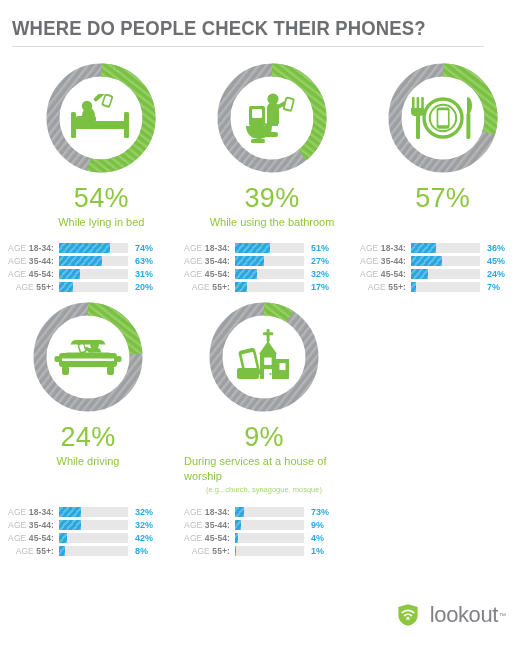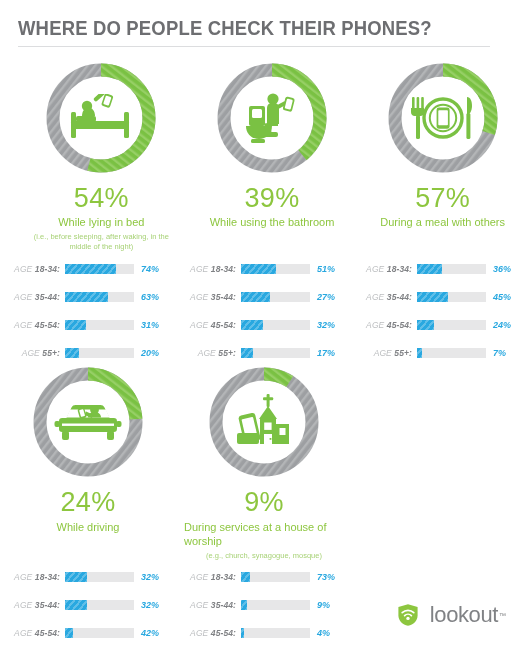--- a/index.html
+++ b/index.html
@@ -12,21 +12,21 @@
     width: 528px;
     height: 649px;
     overflow: hidden;
     font-family: "Liberation Sans", sans-serif;
     color: #6d6e71;
     position: relative;
   }
 
   
   .header {
-    padding: 16px 28px 0 18px;
+    padding: 16px 28px 0 12px;
   }
   .title {
     font-family: "Liberation Sans Narrow", "Liberation Sans", sans-serif;
     font-size: 21px;
     font-weight: bold;
     letter-spacing: 0.2px;
     color: #6d6e71;
     text-transform: uppercase;
     transform: scaleX(0.88);
     transform-origin: left center;
@@ -103,24 +103,22 @@
   .bars-row {
     display: flex;
     align-items: flex-start;
   }
   .bars-top { margin-top: 10px; }
   .bars-bottom { margin-top: 10px; }
   .bars-block {
     width: 176px;
     display: flex;
     flex-direction: column;
-    gap: 15px;
-    padding-left: 6px;
+    gap: 0;
     box-sizing: border-box;
-    font-style: italic;
   }
   .bar-line {
     display: flex;
     align-items: center;
     height: 13px;
   }
   .bar-label {
     font-size: 8.5px;
     width: 54px;
     text-align: right;
@@ -220,21 +218,20 @@
             <path d="M14 22c0-5 3-8.5 6.5-8.5S27 17 27 22z"></path>
             <rect x="25" y="5" width="13" height="4.2" rx="2" transform="rotate(-42 25 5)"></rect>
             <rect x="35" y="0" width="9" height="13" rx="2.2" transform="rotate(18 39 6)"></rect>
             <rect x="36.6" y="2" width="5.8" height="9" rx="1" fill="#ffffff" transform="rotate(18 39 6)"></rect>
           </g>
         </svg>
       </div>
     </div>
     <div class="pct-big">54%</div>
     <div class="caption">While lying in bed</div>
-    <div class="subcaption">(i.e., before sleeping, after waking, in the middle of the night)</div>
   </div>
 
   <div class="panel">
     <div class="donut-wrap">
       <svg class="donut-svg" width="114" height="114" viewBox="0 0 114 114">
         <defs>
           <pattern id="stripeGreen1" patternUnits="userSpaceOnUse" width="6" height="6" patternTransform="rotate(38)">
             <rect width="6" height="6" fill="#7ac143"></rect>
             <rect width="2.4" height="6" fill="#96cf65"></rect>
           </pattern>
@@ -298,21 +295,20 @@
             <rect x="57.4" y="18" width="4" height="26" rx="1.6"></rect>
             <circle cx="34" cy="23" r="19" fill="none" stroke="#7ac143" stroke-width="3.4"></circle>
             <circle cx="34" cy="23" r="13.2" fill="none" stroke="#7ac143" stroke-width="2"></circle>
             <rect x="27.6" y="12.4" width="13" height="21.4" rx="2.4"></rect>
             <rect x="29.3" y="15.2" width="9.6" height="15" rx="0.8" fill="#ffffff"></rect>
           </g>
         </svg>
       </div>
     </div>
     <div class="pct-big">57%</div>
-    <div class="caption">During a meal with others</div>
     <div class="subcaption"></div>
   </div>
 </div>
 
 <div class="bars-row bars-top">
   <div class="bars-block">
     <div class="bar-line">
       <div class="bar-label"><span>AGE </span><b>18-34:</b></div>
       <div class="bar-track">
           <div class="bar-fill" style="width: 74%;"></div>

